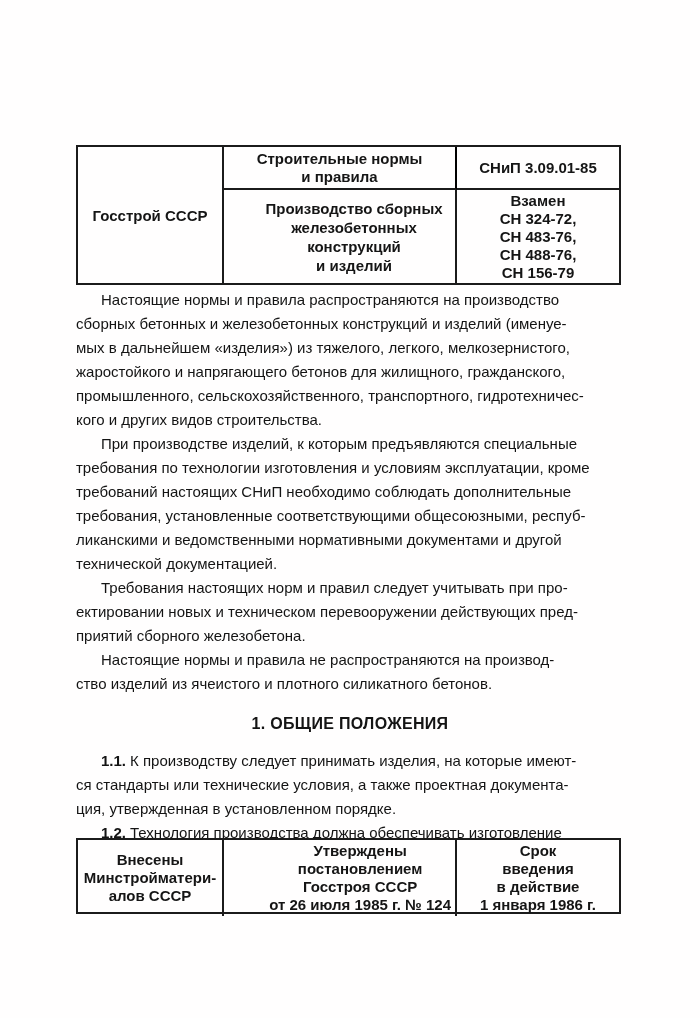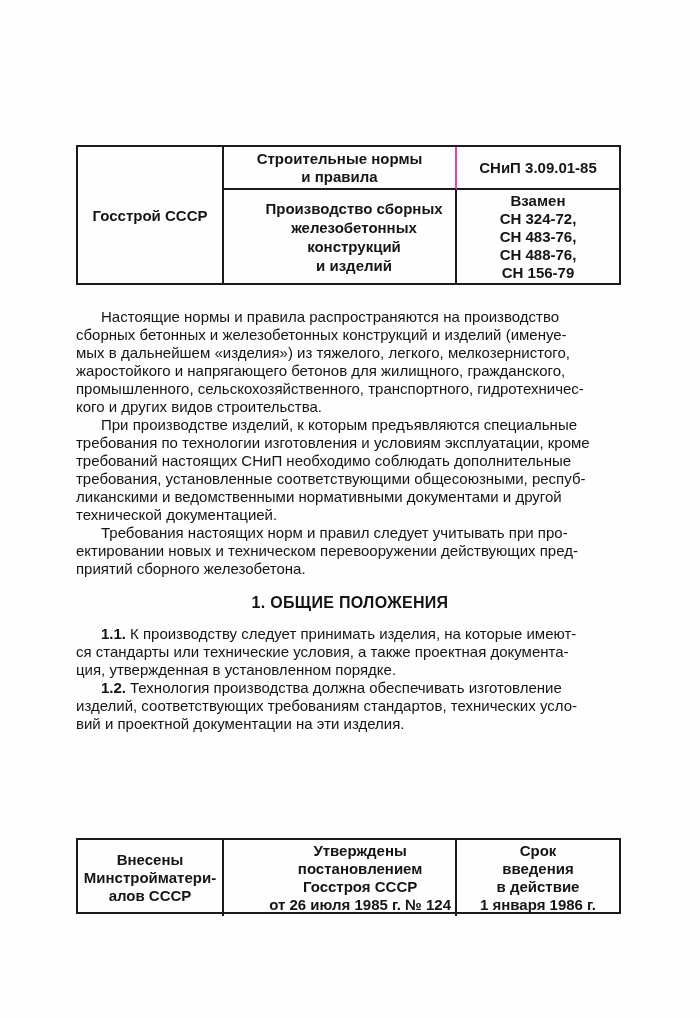--- a/index.html
+++ b/index.html
@@ -45,35 +45,35 @@
     justify-content: center;
     text-align: center;
     font-weight: bold;
     font-size: 15px;
     line-height: 18px;
     padding: 2px 4px;
     box-sizing: border-box;
   }
   .cell .lines { white-space: pre-line; }
   .cell-org      { grid-column: 1; grid-row: 1 / 3; border-right: 2px solid #1b1b1b; }
-  .cell-kind     { grid-column: 2; grid-row: 1; border-right: 2px solid #ec4899; border-bottom: 2px solid #1b1b1b; }
+  .cell-kind     { grid-column: 2; grid-row: 1; border-right: 2px solid #000000; border-bottom: 2px solid #1b1b1b; }
   .cell-code     { grid-column: 3; grid-row: 1; border-bottom: 2px solid #1b1b1b; }
   .cell-title    { grid-column: 2; grid-row: 2; border-right: 2px solid #1b1b1b; line-height: 19px; padding-left: 33px; }
   .cell-replaces { grid-column: 3; grid-row: 2; border-radius: 10px; }
   .footer-tbl .cell-submitted { border-right: 2px solid #1b1b1b; }
   .footer-tbl .cell-approved  { border-right: 2px solid #1b1b1b; justify-content: flex-end; }
 
   
   .body-text {
     position: absolute;
     left: 76px;
-    top: 308px;
+    top: 288px;
     width: 548px;
     font-size: 15px;
-    line-height: 18px;
+    line-height: 24px;
     color: #141414;
   }
   .para {
     margin: 0;
     text-indent: 25px;
   }
   .para .lines { white-space: pre-line; }
   .num {
     font-weight: bold;
     margin-right: 4px;
@@ -125,20 +125,22 @@
 кого и других видов строительства.</span></p>
     <p class="para"><span class="lines">При производстве изделий, к которым предъявляются специальные
 требования по технологии изготовления и условиям эксплуатации, кроме
 требований настоящих СНиП необходимо соблюдать дополнительные
 требования, установленные соответствующими общесоюзными, респуб-
 ликанскими и ведомственными нормативными документами и другой
 технической документацией.</span></p>
     <p class="para"><span class="lines">Требования настоящих норм и правил следует учитывать при про-
 ектировании новых и техническом перевооружении действующих пред-
 приятий сборного железобетона.</span></p>
+    <p class="para"><span class="lines">Настоящие нормы и правила не распространяются на производ-
+ство изделий из ячеистого и плотного силикатного бетонов.</span></p>
 
     <h2 class="heading">1. ОБЩИЕ ПОЛОЖЕНИЯ</h2>
 
     <p class="para"><b class="num">1.1.</b><span class="lines">К производству следует принимать изделия, на которые имеют-
 ся стандарты или технические условия, а также проектная документа-
 ция, утвержденная в установленном порядке.</span></p>
     <p class="para"><b class="num">1.2.</b><span class="lines">Технология производства должна обеспечивать изготовление
 изделий, соответствующих требованиям стандартов, технических усло-
 вий и проектной документации на эти изделия.</span></p>
   </div>

